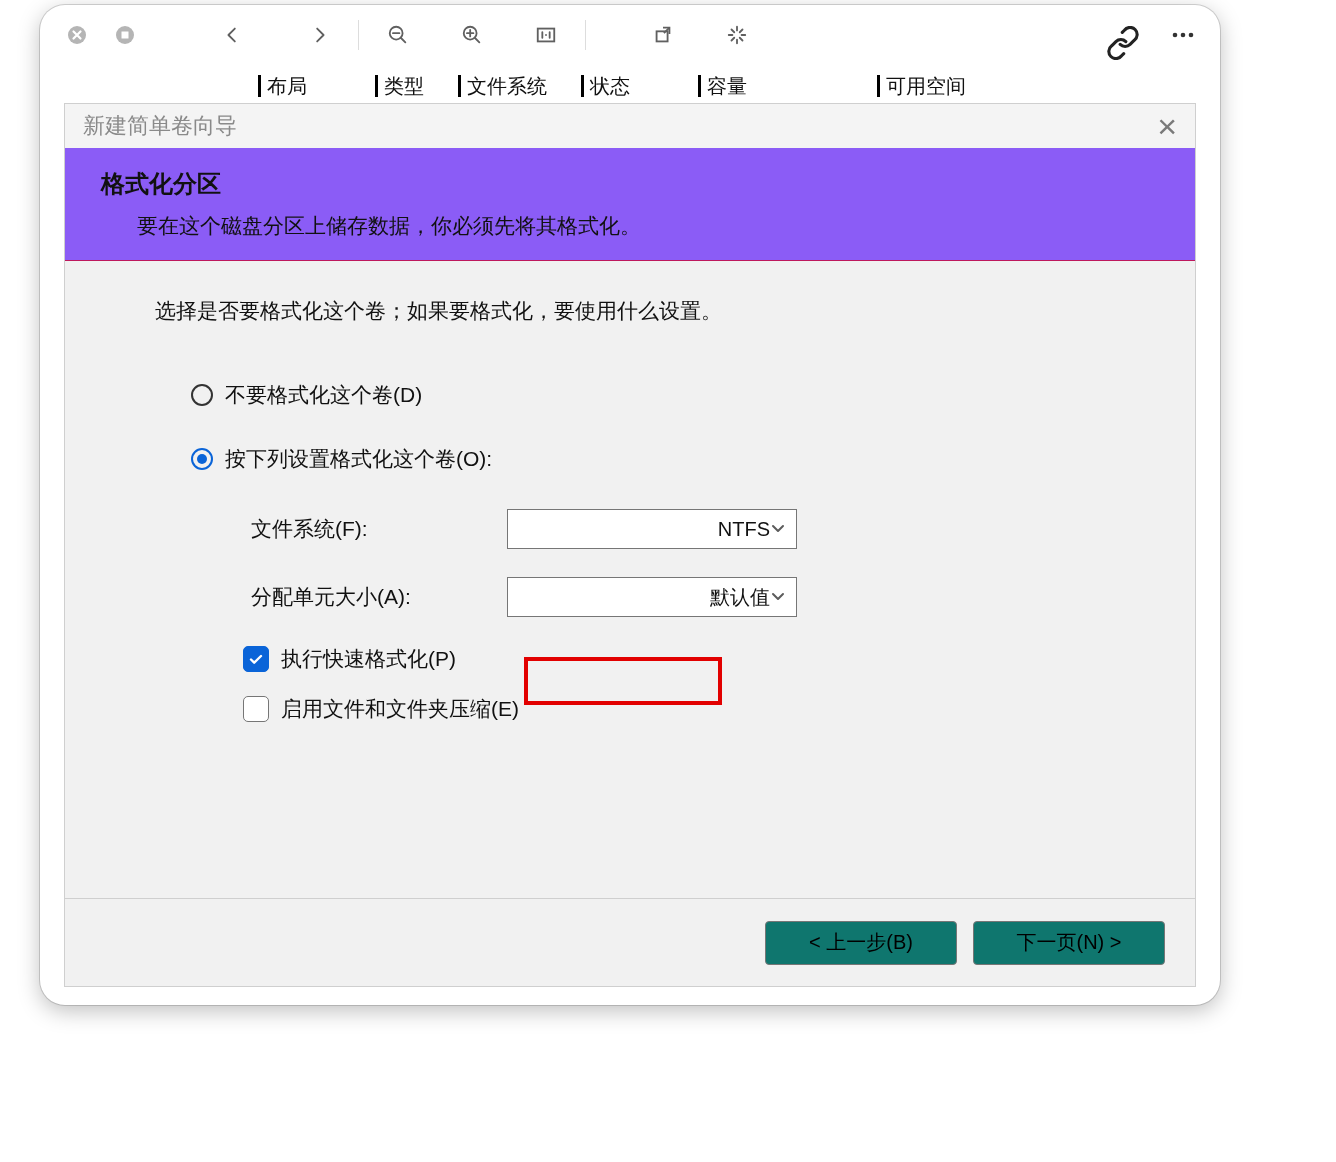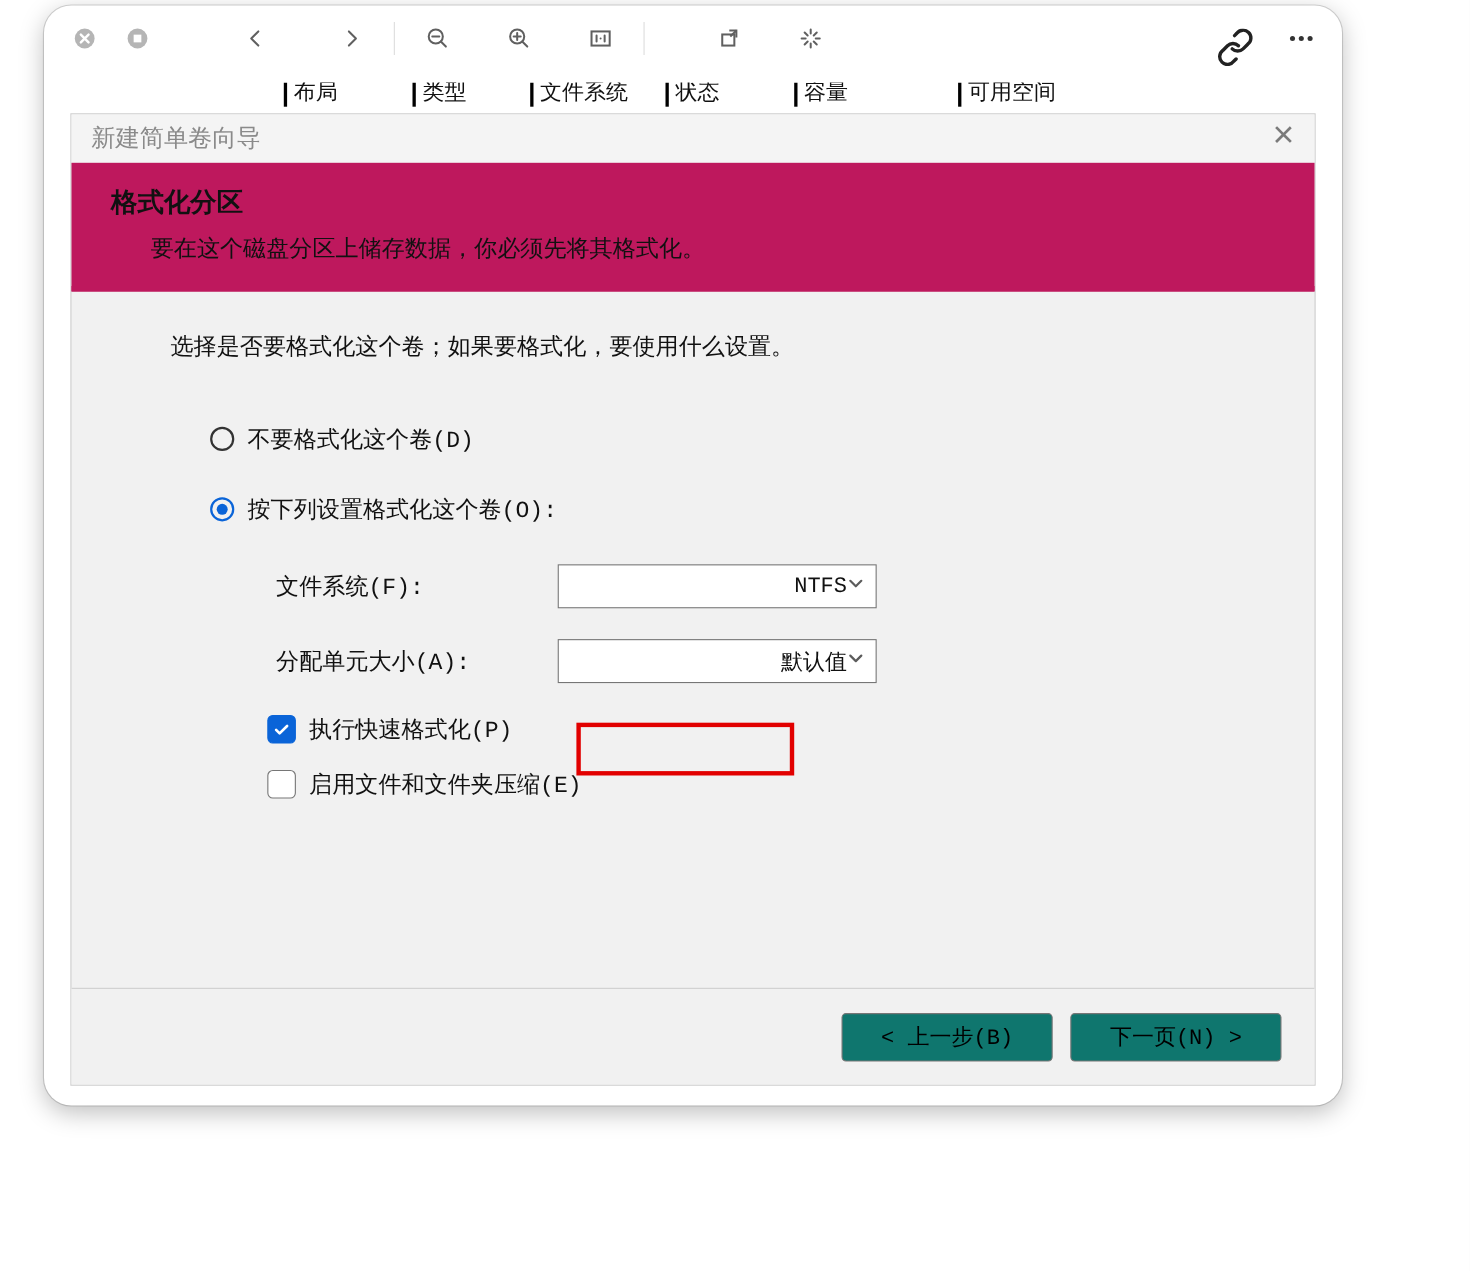--- a/index.html
+++ b/index.html
@@ -3,21 +3,20 @@
 <meta charset="utf-8">
 <style>
   html,body{margin:0;padding:0;background:#fff;font-family:"Microsoft YaHei","PingFang SC","Segoe UI",Arial,sans-serif;}
   body{width:1336px;height:1162px;position:relative;background:#ffffff;}
 
   .outer-card{
     position:absolute;left:40px;top:5px;width:1180px;height:1000px;
     background:#fff;border-radius:25px;
     box-shadow:0 6px 22px rgba(0,0,0,.25), 0 0 0 1px #d9d9d9;
     overflow:hidden;
-    font-family:Liberation Mono, monospace;
   }
 
   
   .toolbar{
     height:60px;display:flex;align-items:center;padding:0 18px;
     gap:10px;
   }
   .tb-spacer{width:50px;}
   .tb-btn{
     width:38px;height:38px;display:flex;align-items:center;justify-content:center;
@@ -43,21 +42,21 @@
   .dialog{
     position:absolute;left:24px;right:24px;top:98px;bottom:18px;
     background:#f1f1f1;border:1px solid #cfcfcf;box-sizing:border-box;
   }
   .dlg-title{
     height:44px;display:flex;align-items:center;justify-content:space-between;
     padding:0 18px;color:#8a8a8a;font-size:22px;background:#f4f4f4;
   }
   .dlg-close{color:#7a7a7a;font-size:34px;line-height:1;cursor:pointer;}
   .dlg-head{
-    padding:20px 36px 20px 36px;background:#be185d;border-bottom:5px solid #be185d;
+    padding:20px 36px 20px 36px;background:#8b5cf6;border-bottom:1px solid #be185d;
   }
   .dlg-head h2{margin:0 0 12px 0;font-size:24px;font-weight:700;color:#111;}
   .dlg-head p{margin:0;padding-left:36px;font-size:21px;color:#111;}
 
   .dlg-body{
     padding:36px 60px 0 90px;font-size:21px;color:#111;
   }
   .dlg-body .prompt{margin-bottom:56px;}
 
   .radio-row{display:flex;align-items:center;gap:12px;margin-left:36px;margin-bottom:36px;}
@@ -186,24 +185,24 @@
           <circle cx="5" cy="11" r="2.3" fill="#333"></circle>
           <circle cx="13" cy="11" r="2.3" fill="#333"></circle>
           <circle cx="21" cy="11" r="2.3" fill="#333"></circle>
         </svg>
     </div>
   </div>
 
   <div class="bg-headers">
     <span class="bg-cell" style="margin-left:218px">布局</span>
     <span class="bg-cell" style="margin-left:58px">类型</span>
-    <span class="bg-cell" style="margin-left:48px">文件系统</span>
+    <span class="bg-cell" style="margin-left:24px">文件系统</span>
     <span class="bg-cell" style="margin-left:24px">状态</span>
     <span class="bg-cell" style="margin-left:58px">容量</span>
-    <span class="bg-cell" style="margin-left:90px">可用空间</span>
+    <span class="bg-cell" style="margin-left:120px">可用空间</span>
   </div>
 
   <div class="dialog">
     <div class="dlg-title">
       <span>新建简单卷向导</span>
       <span class="dlg-close">×</span>
     </div>
 
     <div class="dlg-head">
       <h2>格式化分区</h2>

